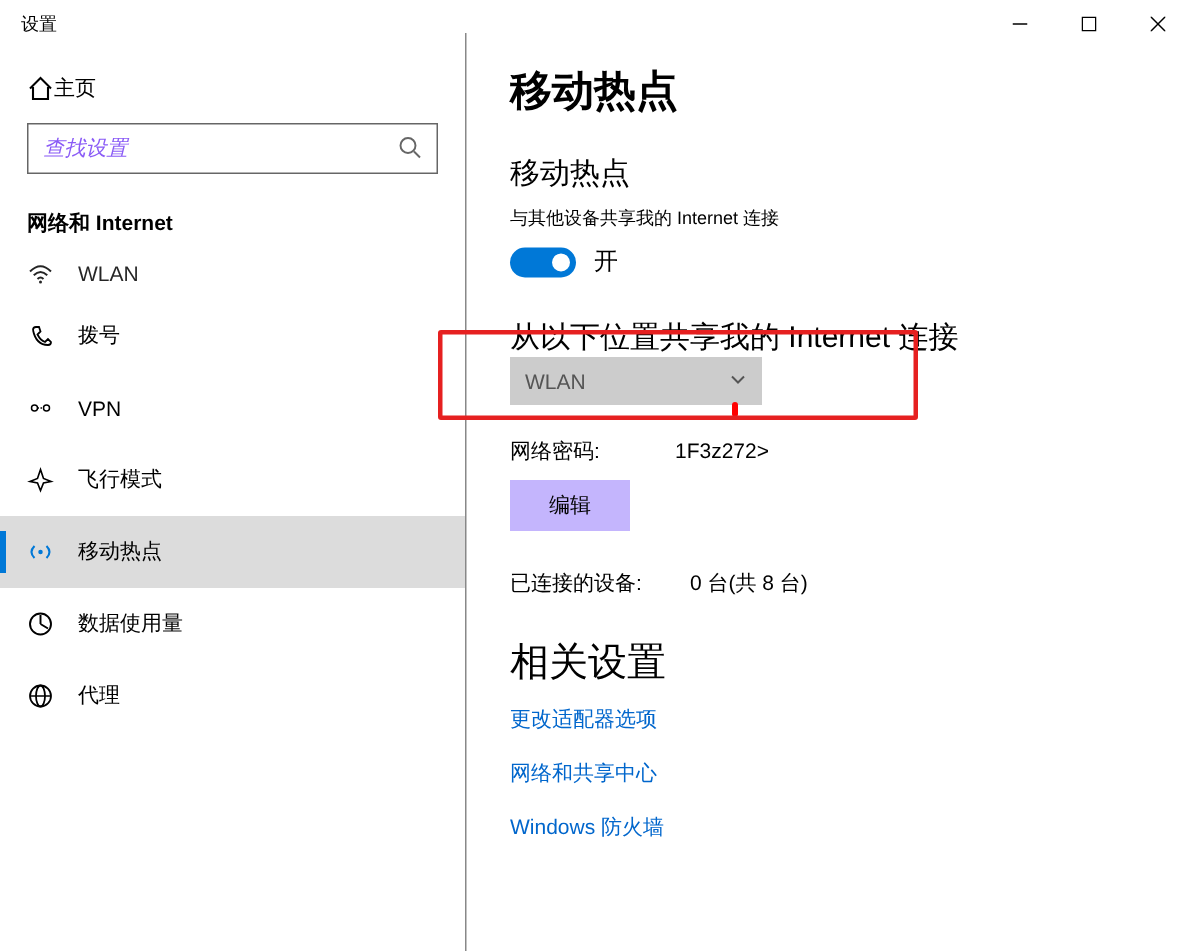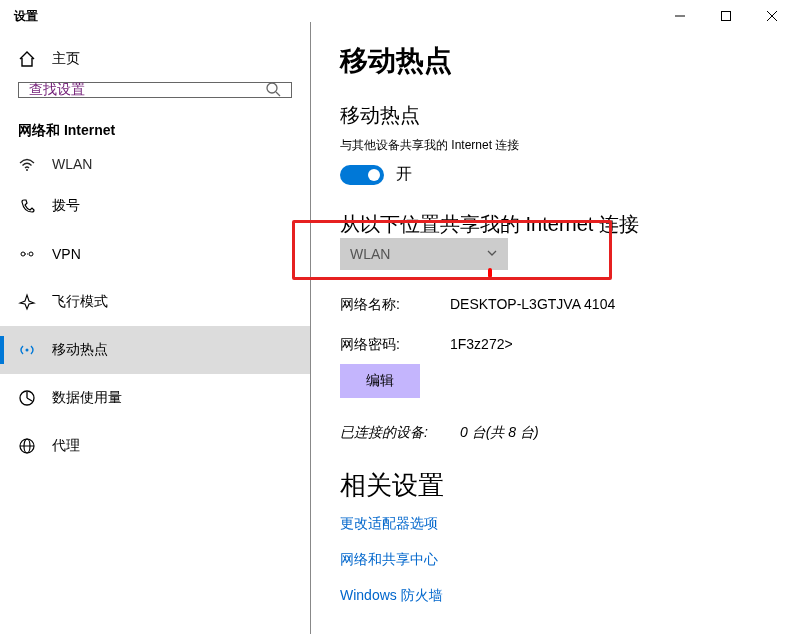--- a/index.html
+++ b/index.html
@@ -1,26 +1,26 @@
 <!DOCTYPE html>
 <html><head>
 <meta charset="utf-8">
 <style>
   * { box-sizing: border-box; margin: 0; padding: 0; font-family: "Microsoft YaHei", "Segoe UI", sans-serif; }
   body { width: 795px; height: 634px; background: #fff; overflow: hidden; position: relative; }
 
-  .titlebar { height: 32px; display: flex; align-items: center; justify-content: space-between; padding-left: 14px; font-weight: bold; }
+  .titlebar { height: 32px; display: flex; align-items: center; justify-content: space-between; padding-left: 14px; }
   .title-text { font-size: 12px; color: #000; }
   .win-controls { display: flex; }
   .win-btn { width: 46px; height: 32px; display: flex; align-items: center; justify-content: center; font-size: 12px; color: #000; }
 
   .content { display: flex; height: calc(100% - 32px); }
   .sidebar { width: 310px; padding: 10px 0 0 0; }
-  .home-row { display: flex; align-items: flex-end; gap: 16px; padding: 8px 18px 14px 18px; font-size: 14px; }
-  .search-box { margin: 0 18px 20px 18px; border: 1px solid #666; height: 16px; display: flex; align-items: center; justify-content: space-between; padding: 0 10px; font-size: 14px; color: #701a75; }
+  .home-row { display: flex; align-items: flex-end; padding: 8px 18px 14px 18px; font-size: 14px; }
+  .search-box { margin: 0 18px 20px 18px; border: 1px solid #666; height: 34px; display: flex; align-items: center; justify-content: space-between; padding: 0 10px; font-size: 14px; color: #8b5cf6; font-style: italic; }
   .section-head { padding: 4px 18px 6px 18px; font-size: 14px; font-weight: 700; color: #000; }
   .nav-item { display: flex; align-items: center; gap: 16px; padding: 0 18px; height: 48px; font-size: 14px; position: relative; }
   .nav-item.selected { background: #dcdcdc; }
   .nav-item.selected::before { content:""; position:absolute; left:0; top:10px; bottom:10px; width:4px; background:#0078d7; }
   .nav-icon { width: 18px; height:18px; display:flex; align-items:center; justify-content:center; color:#000; font-size:16px; }
 
   .main { flex:1; padding: 10px 20px 0 30px; position: relative; border-left: 0; }
   .vline { position:absolute; left:0; top:-10px; bottom:-50px; width:1px; background:#888; }
   .page-title { font-size: 28px; font-weight: 600; margin-bottom: 22px; }
   .section-title { font-size: 20px; margin-bottom: 8px; }
@@ -30,21 +30,21 @@
   .toggle-knob { width:12px; height:12px; background:#fff; border-radius:50%; position:absolute; right:4px; top:4px; }
   .label2 { font-size:20px; margin-bottom:0; }
 
   .highlight-box { position:absolute; border:3px solid #e62020; border-radius:2px; pointer-events:none; }
   .dropdown { width:168px; height:32px; background:#ccc; display:flex; align-items:center; justify-content:space-between; padding:0 10px; font-size:14px; color:#555; margin-bottom:6px; }
   .red-dot { width:4px; height:10px; background:#f00; border-radius:2px; position:absolute; }
   .kv-row { display:flex; font-size:14px; margin-top:22px; }
   .kv-key { width:110px; }
   .kv-val { color:#000; }
   .edit-btn { width:80px; height:34px; background:#c4b5fd; border:none; font-size:14px; margin-top:10px; }
-  .mt { margin-top:26px;font-style:italic; }
+  .mt { margin-top:26px; }
   .related-title { font-size:26px; margin-top:26px; margin-bottom:12px; }
   .link { color:#0066cc; font-size:14px; margin-bottom:18px; display:block; }
 </style>
 </head>
 <body>
 
 <div class="titlebar">
   <div class="title-text">设置</div>
   <div class="win-controls">
     <div class="win-btn">
@@ -171,24 +171,20 @@
         <span>
           <svg width="12" height="12" viewBox="0 0 12 12">
               <path d="M2 4 L6 8 L10 4" fill="none" stroke="#555" stroke-width="1.3"></path>
             </svg>
         </span>
       </div>
       <div class="red-dot" style="left:148px; top:30px"></div>
       <div class="highlight-box" style="left:-48px; top:-18px; width:320px; height:60px"></div>
     </div>
 
-    <div class="kv-row" style="margin-top:26px">
-      <div class="kv-key">网络名称:</div>
-      <div class="kv-val">DESKTOP-L3GTJVA 4104</div>
-    </div>
     <div class="kv-row">
       <div class="kv-key">网络密码:</div>
       <div class="kv-val">1F3z272&gt;</div>
     </div>
     <button class="edit-btn">编辑</button>
 
     <div class="kv-row mt">
       <div class="kv-key" style="width:120px">已连接的设备:</div>
       <div class="kv-val">0 台(共 8 台)</div>
     </div>

